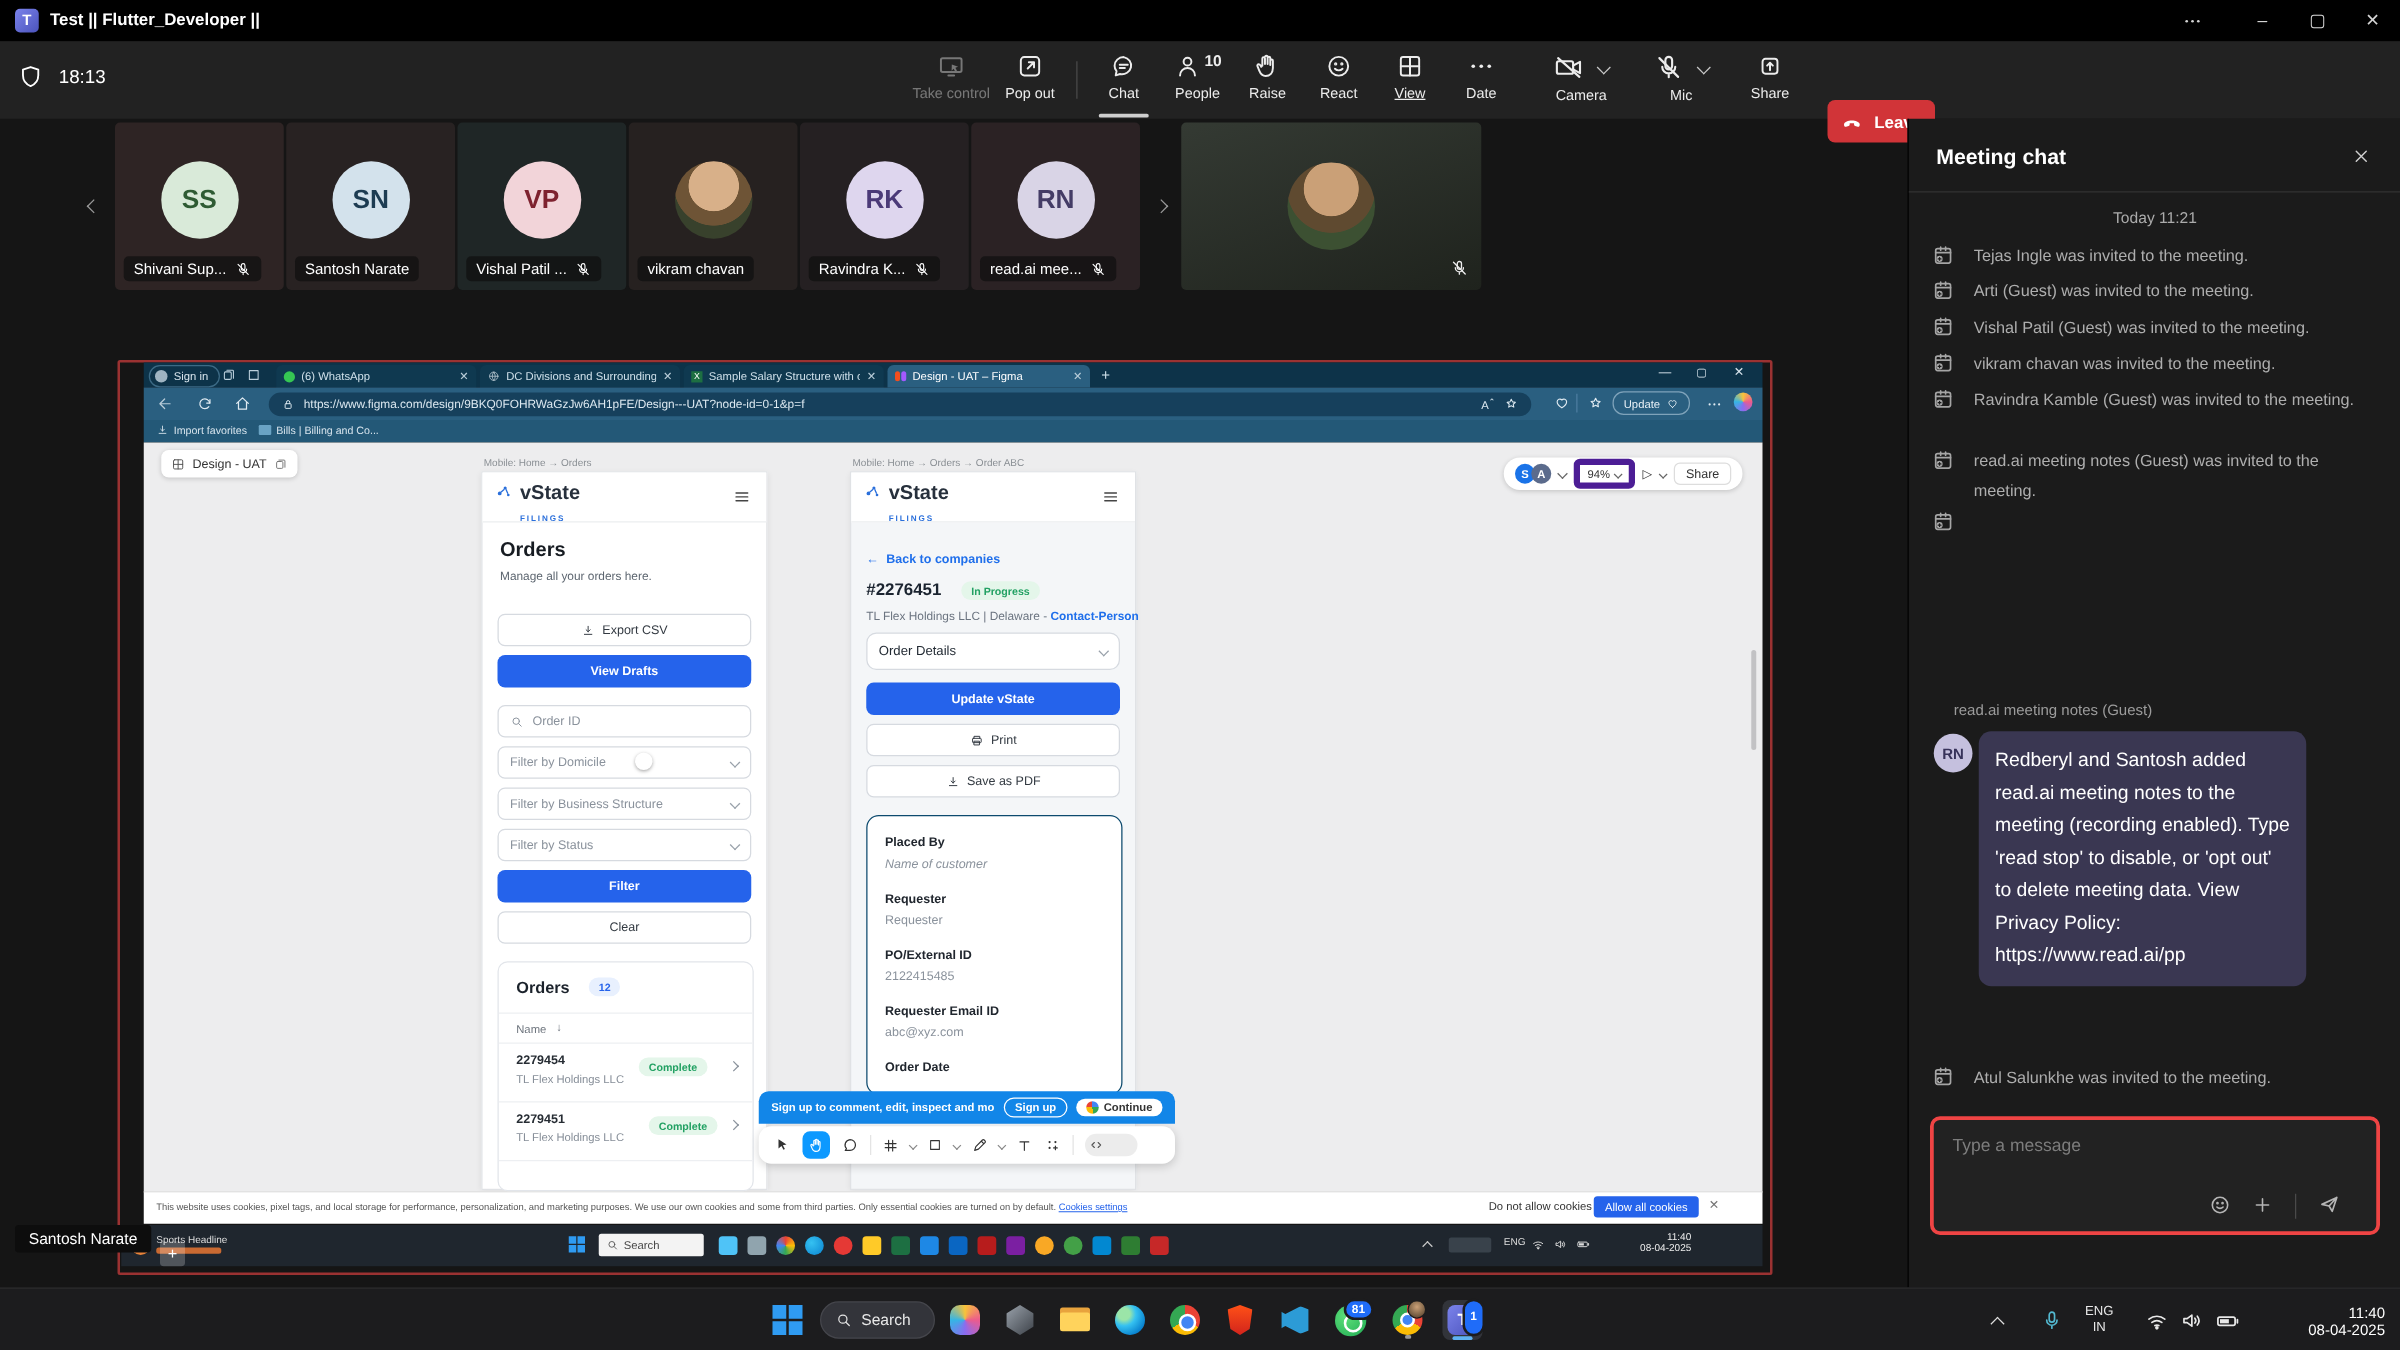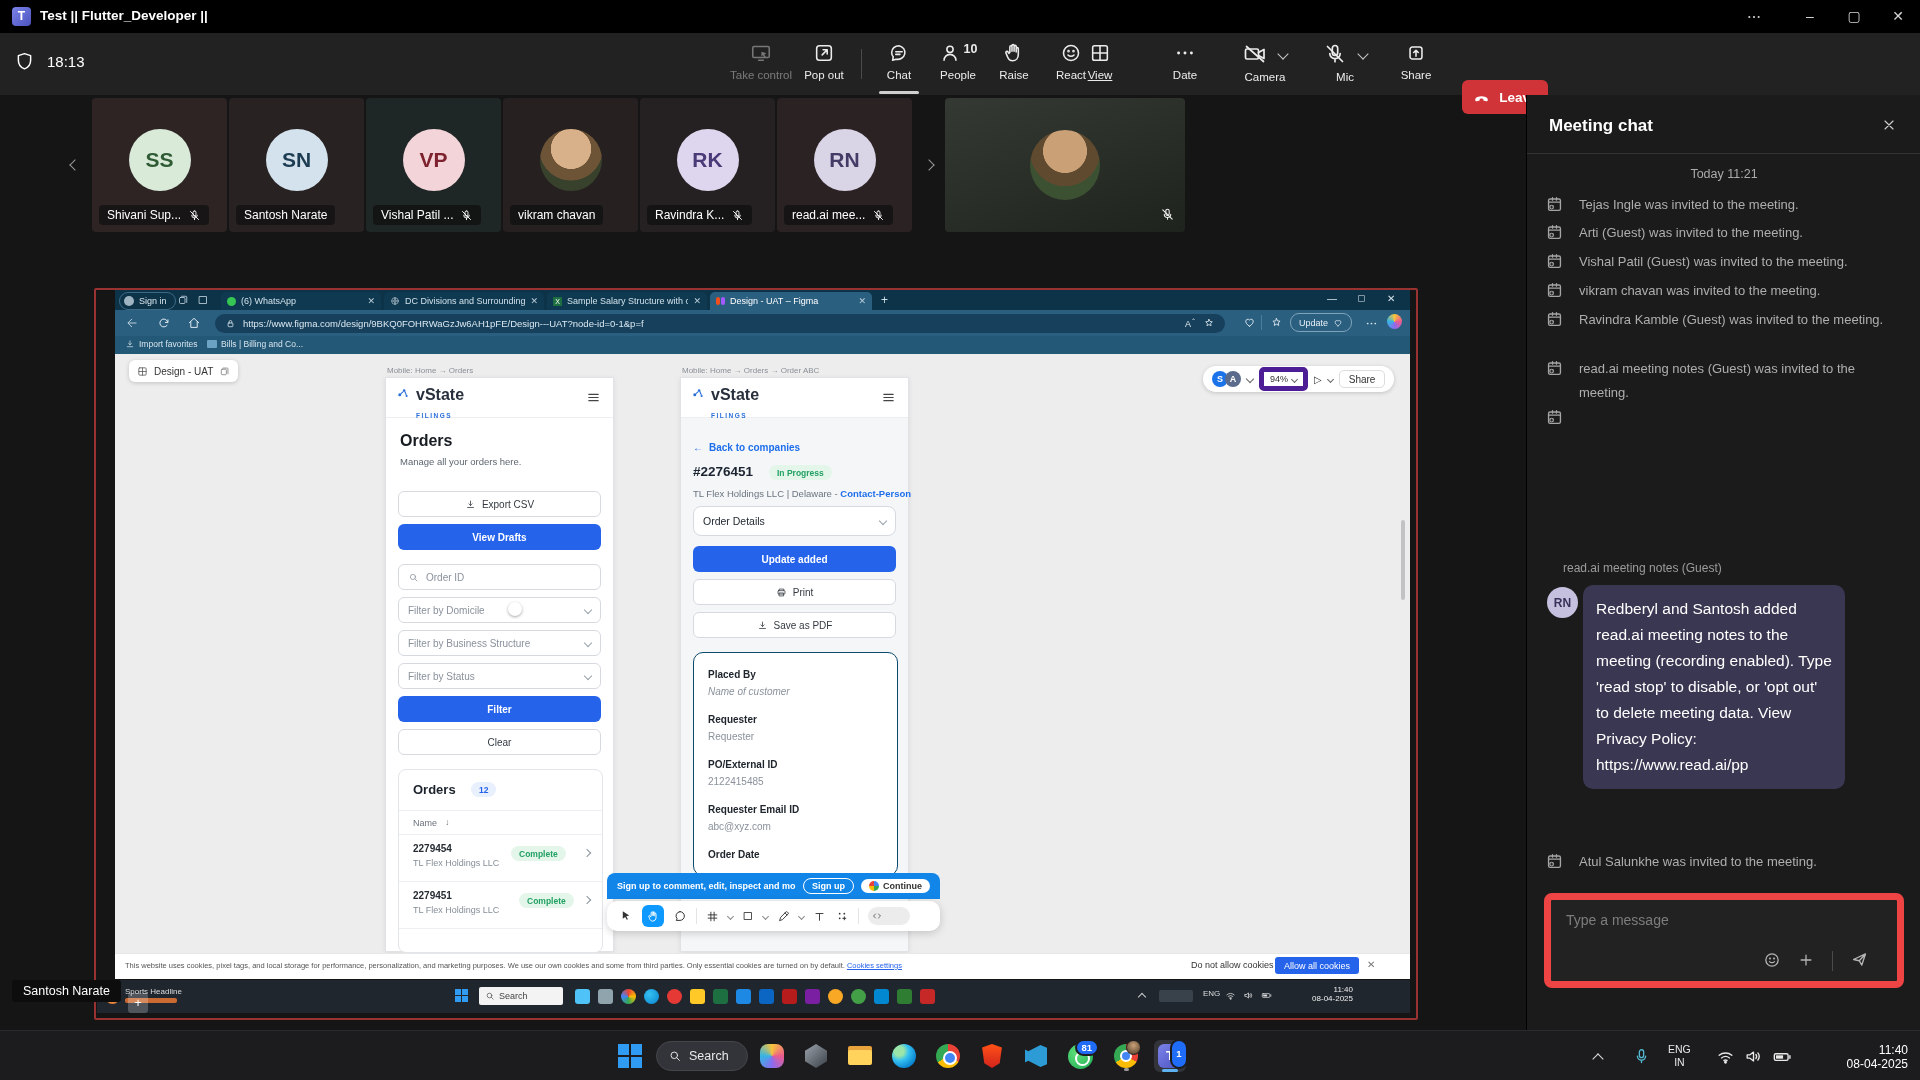--- a/index.html
+++ b/index.html
@@ -72,21 +72,21 @@
   .dval{font-size:10px;color:#8a929c;}
   #cookiebar{top:663px;height:25px;background:#fff;border-top:1px solid #e7e7e7;color:#555;font-size:7.5px;}
   #sharetask{left:-18px;top:690px;width:1313px;height:33px;background:#1f262e;}
   .stico{position:absolute;top:9px;width:15px;height:15px;border-radius:3px;}
   
   #chatpanel{left:1526px;top:95px;width:394px;height:935px;background:#1b1b1b;border-left:1px solid #000;}
   .sysmsg{position:absolute;left:52px;width:305px;color:#aeaeae;font-size:13px;line-height:24px;}
   .sysic{position:absolute;left:18px;width:19px;height:19px;color:#a5a5a5;}
   #bubble{position:absolute;left:56px;top:490px;width:262px;background:#3a3752;border-radius:10px;color:#fff;
           font-size:15.5px;line-height:26px;padding:11px 13px;box-sizing:border-box;}
-  #chatinput{position:absolute;left:17px;top:798px;width:360px;height:95px;border:7px solid #ef4444;border-radius:8px;
+  #chatinput{position:absolute;left:17px;top:798px;width:360px;height:95px;border:3px solid #ef4444;border-radius:8px;
              background:#222;box-sizing:border-box;}
   
   #taskbar{left:0;top:1030px;width:1920px;height:50px;background:#1c1c1e;border-top:1px solid #2b2b2d;}
   .tbico{top:9px;width:32px;height:32px;display:flex;align-items:center;justify-content:center;}
   .nbadge{position:absolute;right:-6px;top:-5px;background:#1f6cf9;color:#fff;border-radius:9px;font-size:9.5px;
           font-weight:bold;padding:1px 4.5px;border:2px solid #1c1c1e;}
   .winlogo{display:grid;grid-template-columns:11px 11px;grid-template-rows:11px 11px;gap:2px;}
   .winlogo div{background:#2f9bf2;}
   .trayico{top:16px;color:#e8e8e8;}
 </style>
@@ -311,21 +311,21 @@
           <use href="#s-hand"></use>
         </svg>
       <span class="lbl">Raise</span>
     </div>
     <div class="a tbtn" style="left:1039px;">
       <svg class="ic" width="22" height="22" viewBox="0 0 24 24">
           <use href="#s-smile"></use>
         </svg>
       <span class="lbl">React</span>
     </div>
-    <div class="a tbtn" style="left:1068px;text-decoration:underline;">
+    <div class="a tbtn" style="left:1096px;text-decoration:underline;">
       <svg class="ic" width="22" height="22" viewBox="0 0 24 24">
           <use href="#s-grid"></use>
         </svg>
       <span class="lbl">View</span>
     </div>
     <div class="a tbtn" style="left:1153px;">
       <svg class="ic" width="22" height="22" viewBox="0 0 24 24">
           <use href="#s-dots"></use>
         </svg>
       <span class="lbl">Date</span>
@@ -659,21 +659,21 @@
       <span class="badge gbadge a" style="left:88px;top:87px;">In Progress</span>
       <div class="a" style="left:12px;top:110px;font-size:9.5px;color:#6b7480;white-space:nowrap;">
         <span>TL Flex Holdings LLC | Delaware -</span> <span style="color:#1f6feb;font-weight:bold;">Contact-Person</span>
       </div>
       <div class="mkfield" style="top:128px;height:30px;border-radius:8px;color:#222a33;font-size:10.5px;">
         <span>Order Details</span>
           <span class="sp"></span>
           <i class="cv down" style="width:5px;height:5px;color:#99a1aa;"></i>
       </div>
       <div class="mkbtn blue" style="top: 168px; background: rgb(37, 99, 235);">
-        <span>Update added</span>
+        <span>Update vState</span>
       </div>
       <div class="mkbtn white" style="top:201px;">
         <svg class="ic" width="11" height="11" viewBox="0 0 24 24">
             <use href="#s-print"></use>
           </svg>
         <span>Print</span>
       </div>
       <div class="mkbtn white" style="top:234px;">
         <svg class="ic" width="11" height="11" viewBox="0 0 24 24">
             <use href="#s-dl"></use>

